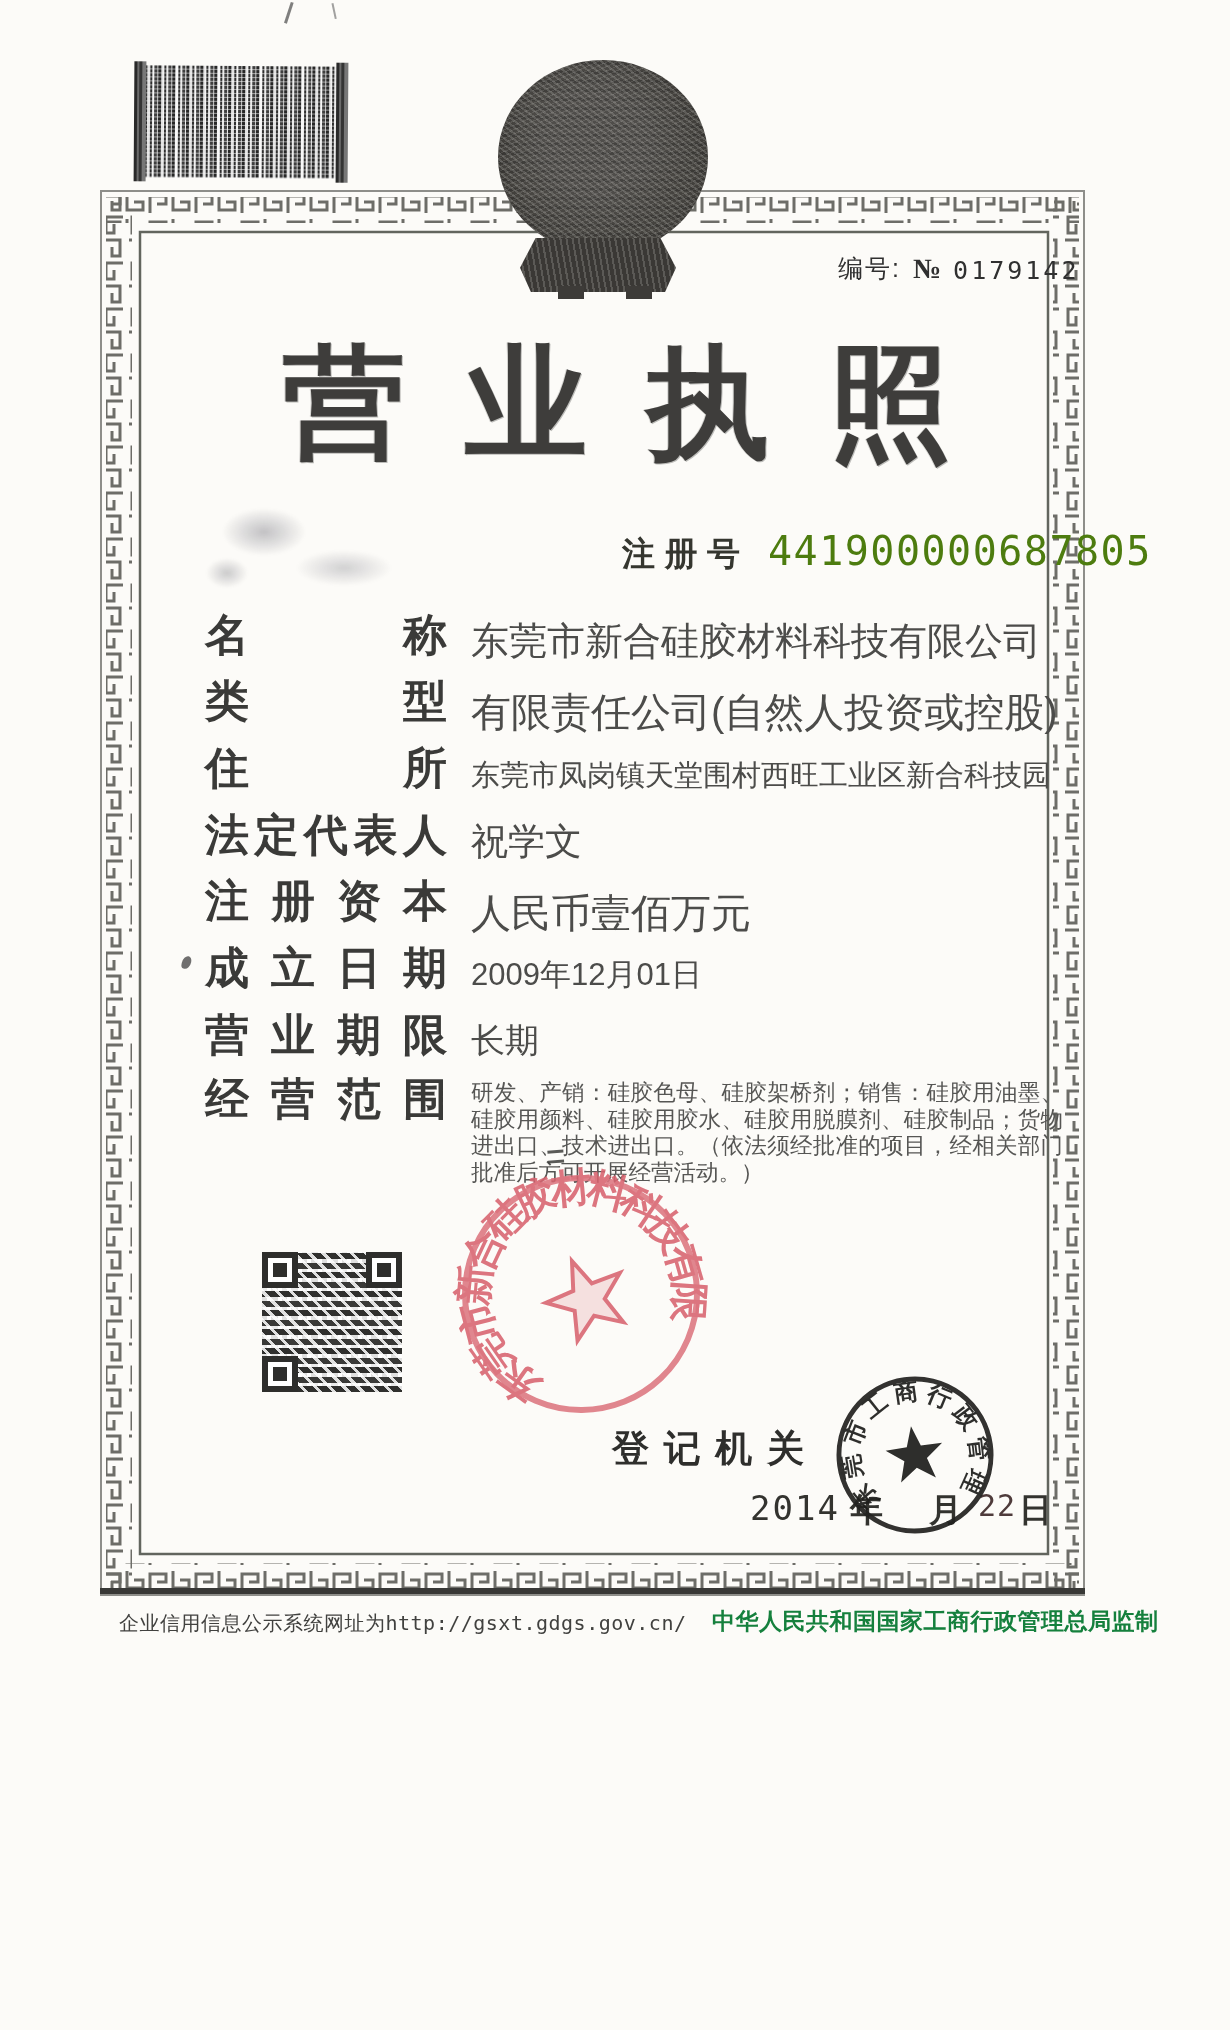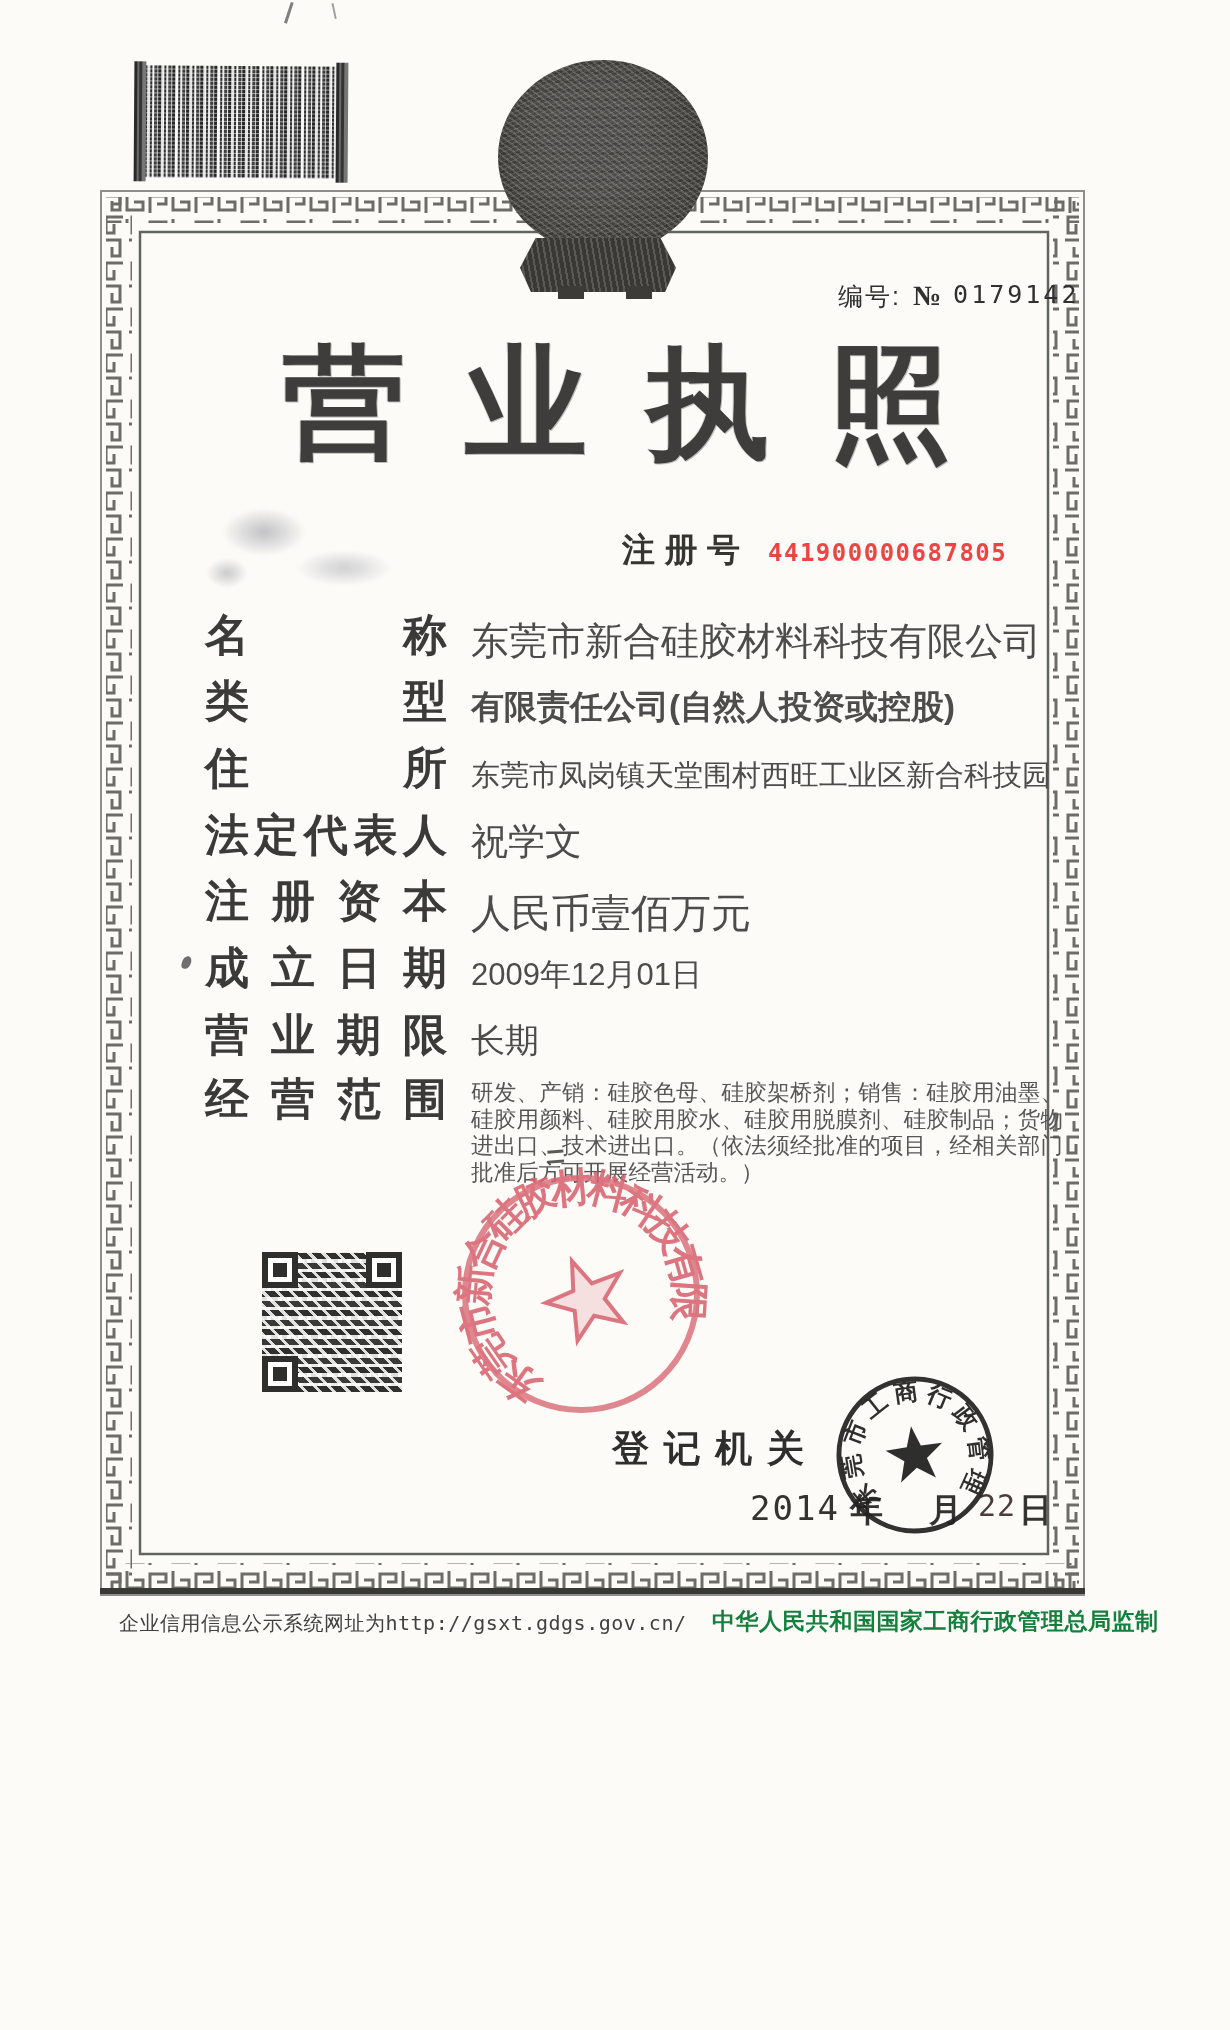--- a/index.html
+++ b/index.html
@@ -52,45 +52,45 @@
   }
   .emblem-foot-l{position:absolute; left:558px; top:286px; width:26px; height:13px; background:#3d3b38;}
   .emblem-foot-r{position:absolute; left:626px; top:286px; width:26px; height:13px; background:#3d3b38;}
   .emblem-base-texture{
     position:absolute; left:520px; top:238px; width:156px; height:54px;
     background:repeating-linear-gradient(80deg, rgba(240,240,234,.18) 0 2px, rgba(240,240,234,0) 2px 6px);
     clip-path:polygon(10% 0,90% 0,100% 55%,93% 100%,7% 100%,0 55%);
   }
 
   
-  .serial-row{position:absolute; left:838px; top:252px; display:flex; align-items:flex-start; gap:12px; color:#303030;margin-top:28px;}
+  .serial-row{position:absolute; left:838px; top:252px; display:flex; align-items:flex-end; gap:12px; color:#303030;}
   .serial-label{font-size:25px; letter-spacing:2px;}
   .serial-symbol{font-size:28px; font-weight:700; font-family:"Liberation Serif","DejaVu Serif",serif;}
   .serial-digits{font-size:25px; letter-spacing:3px;}
 
   
   .license-title{
     position:absolute; left:283px; top:338px; width:668px;
     font-size:122px; line-height:1.08; font-weight:900; color:#3e3d3b;
     text-shadow:1px 1px 0 rgba(110,110,108,.45), -1px 0 0 rgba(90,90,88,.25);
   }
 
   
   .reg-row{position:absolute; left:622px; top:528px; display:flex; align-items:baseline;}
   .reg-label{width:118px; font-size:33px; font-weight:600; color:#35362f;}
-  .reg-value{margin-left:28px; font-size:24px; letter-spacing:1.5px; color:#ef4444;font-weight:bold;}
+  .reg-value{margin-left:28px; font-size:40px; letter-spacing:1.5px; color:#4d7c0f;}
 
   
   .field-row{position:absolute; left:205px; display:flex; align-items:flex-start;}
   .field-label{width:242px; font-size:44px; line-height:1.05; font-weight:600; color:#3a3a38; flex:none;}
   .field-value{margin-left:24px; color:#4c4c4a;}
   .r1{top:612px} .r2{top:678px} .r3{top:745px} .r4{top:812px}
   .r5{top:878px} .r6{top:945px} .r7{top:1012px} .r8{top:1076px}
   .r1 .field-value{font-size:38px; padding-top:4px;}
-  .r2 .field-value{font-size:33px; padding-top:7px;font-weight:bold;}
+  .r2 .field-value{font-size:40px; padding-top:7px;}
   .r3 .field-value{font-size:29px; padding-top:11px;}
   .r4 .field-value{font-size:37px; padding-top:5px;}
   .r5 .field-value{font-size:40px; padding-top:8px;}
   .r6 .field-value{font-size:31px; padding-top:9px;}
   .r7 .field-value{font-size:34px; padding-top:6px;}
   .r8 .field-value{width:592px; font-size:22.5px; line-height:26.5px; padding-top:4px; color:#565654; text-align:justify;}
 
   
   .qr-code{
     position:absolute; left:262px; top:1252px; width:140px; height:140px;

